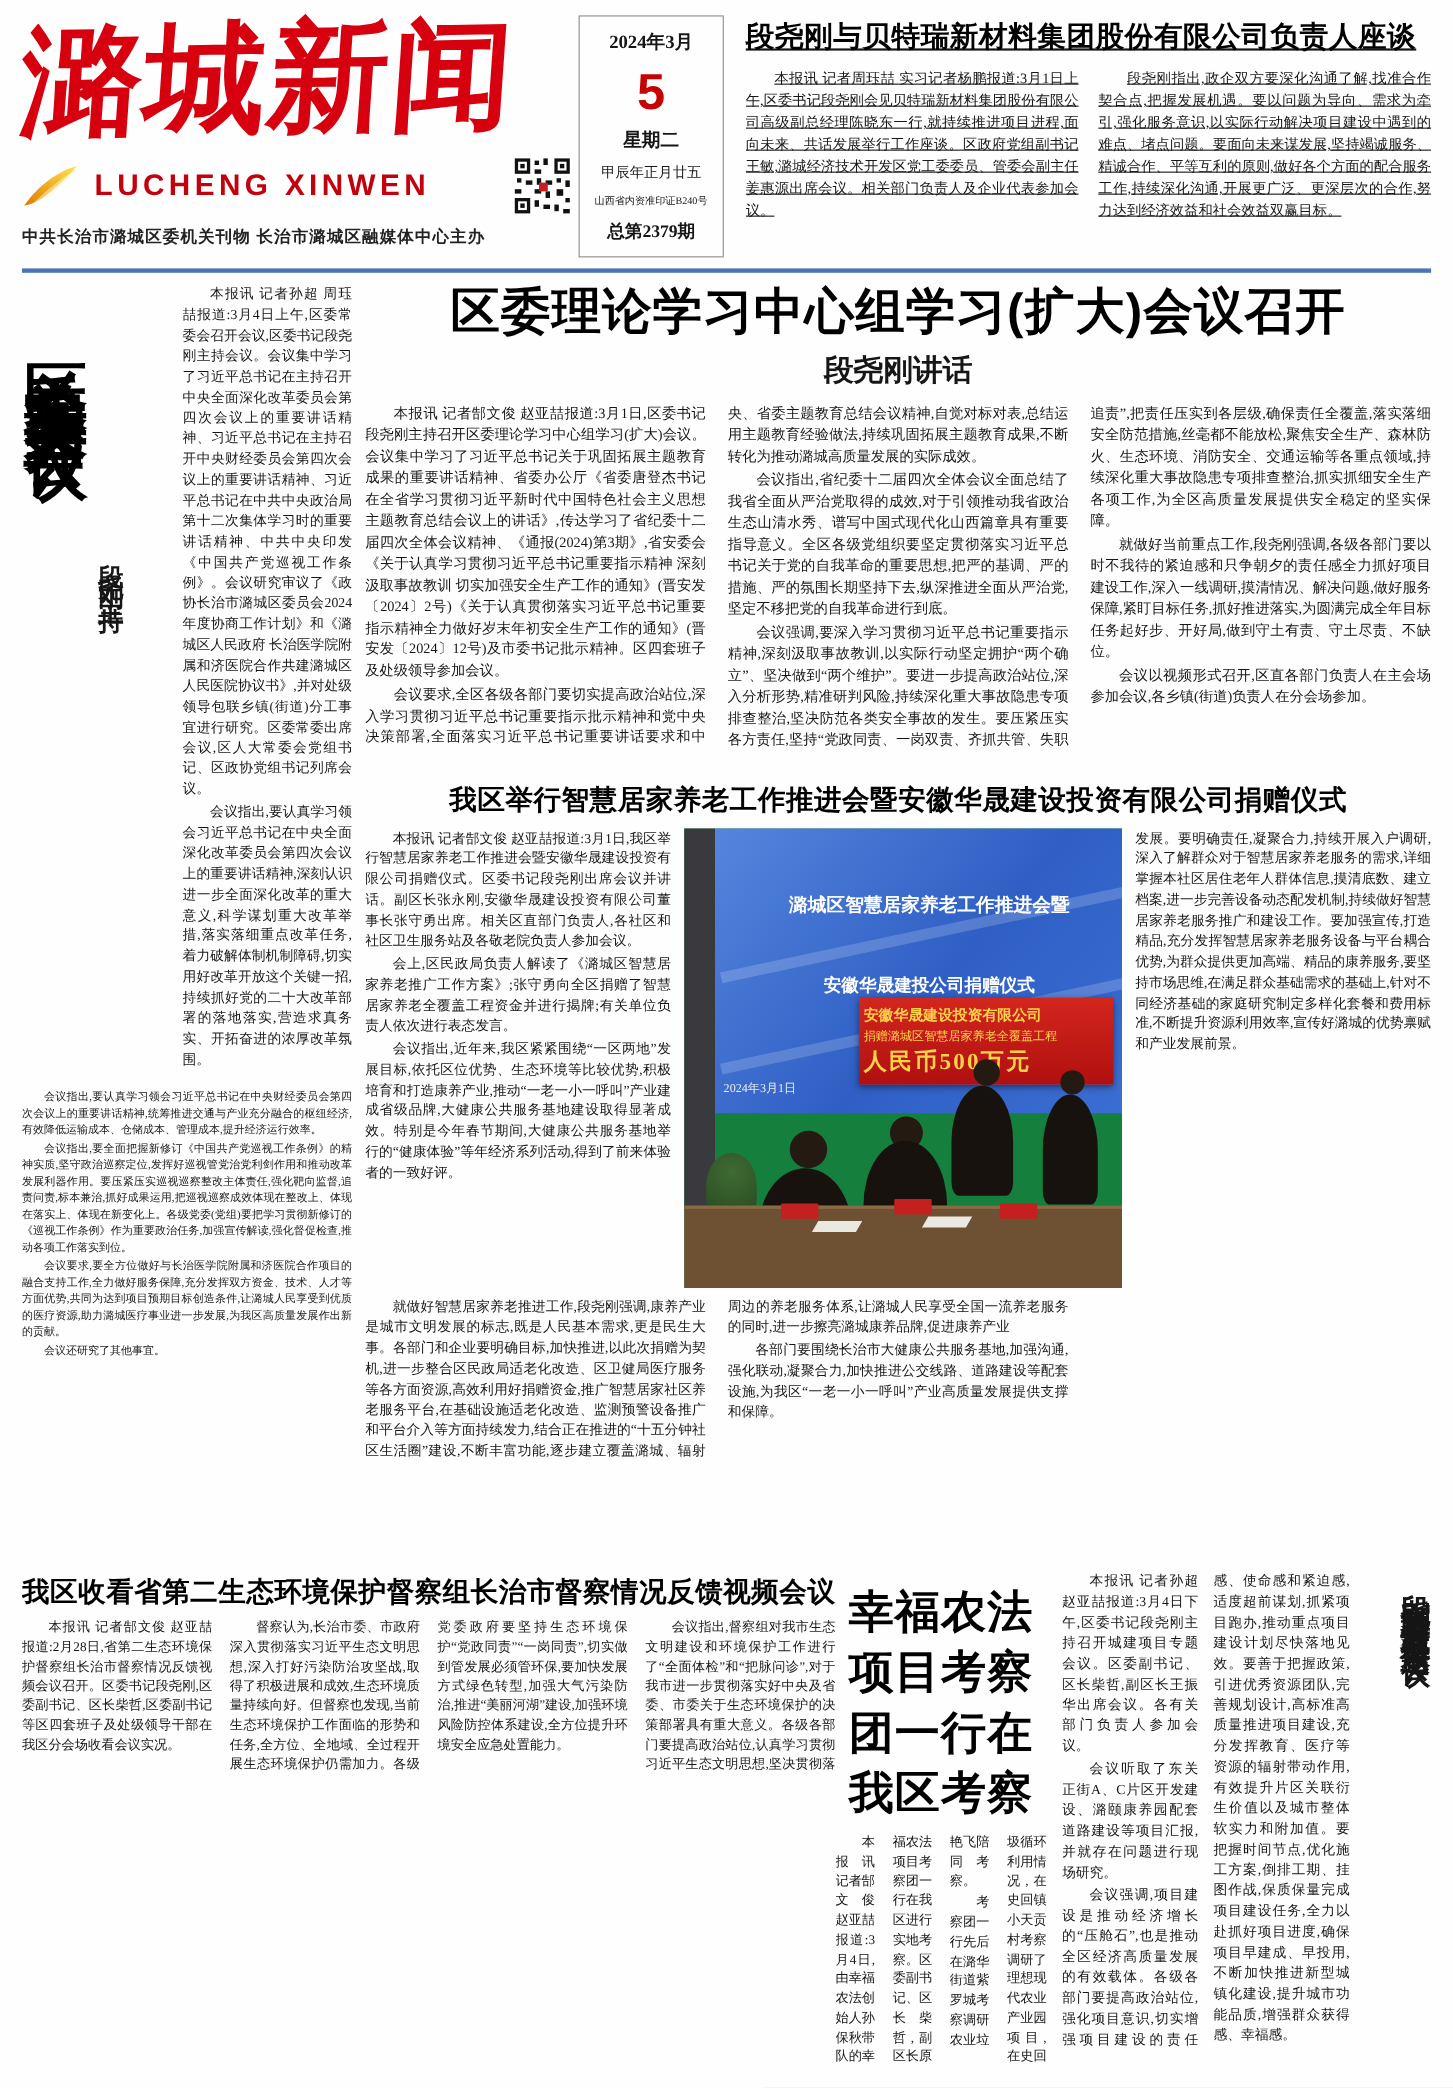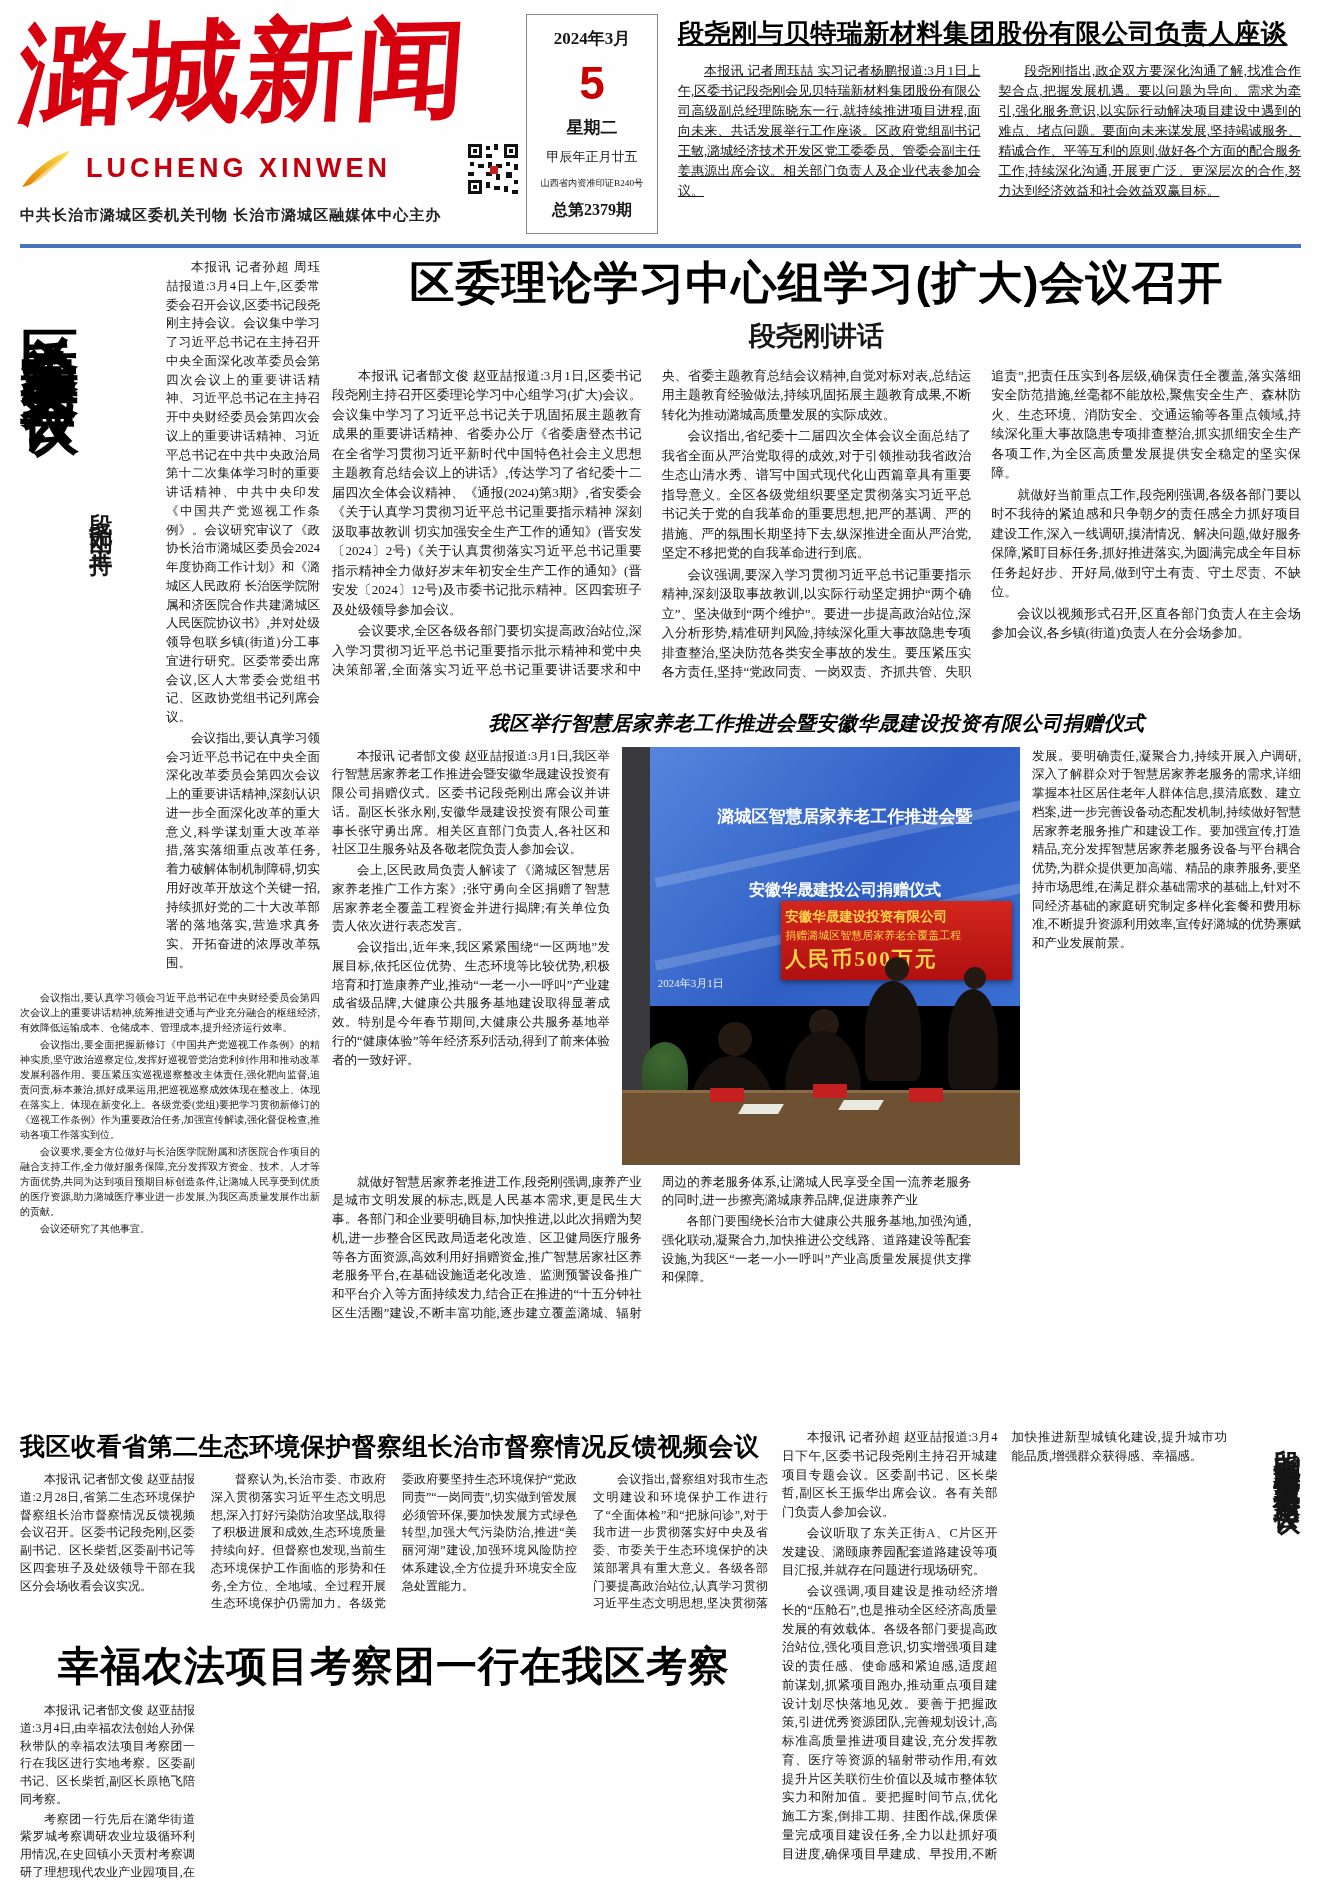--- a/index.html
+++ b/index.html
@@ -46,28 +46,28 @@
       font-family:"Liberation Sans","DejaVu Sans",sans-serif;font-weight:bold;}
   .b-text{flex:1;font-size:12.5px;line-height:1.5;overflow:hidden;}
   .b-bottom{font-size:10px;line-height:1.5;margin-top:6px;overflow:hidden;flex:1;}
   .right-stack{flex:1;display:flex;flex-direction:column;overflow:hidden;}
   
   .c-headline{font-size:45px;text-align:center;letter-spacing:1px;line-height:1.1;}
   .c-sub{font-size:27px;text-align:center;margin:10px 0 12px 0;font-weight:bold;
       font-family:"Liberation Sans","DejaVu Sans",sans-serif;}
   .c-body{height:330px;columns:3;column-gap:20px;column-fill:auto;font-size:13px;line-height:1.5;overflow:hidden;}
   
-  .d-headline{font-size:20px;text-align:center;margin:14px 0 10px 0;letter-spacing:.5px;font-style:italic;}
+  .d-headline{font-size:25px;text-align:center;margin:14px 0 10px 0;letter-spacing:.5px;}
   .d-main{display:flex;gap:12px;height:418px;overflow:hidden;}
   .d-left{flex:0 0 278px;font-size:12.5px;line-height:1.5;overflow:hidden;}
   .d-right{flex:1;font-size:12.5px;line-height:1.5;overflow:hidden;}
   .d-bottom{margin-top:8px;height:150px;columns:3;column-gap:20px;column-fill:auto;
       font-size:12.5px;line-height:1.5;overflow:hidden;}
   
-  .photo{flex:0 0 398px;position:relative;background:#000000;overflow:hidden;}
+  .photo{flex:0 0 398px;position:relative;background:#15803d;overflow:hidden;}
   .ph-screen{position:absolute;left:7%;top:0;right:0;height:62%;
       background:linear-gradient(130deg,#5585dd 0%,#2f5fc4 55%,#3b6ed2 100%);}
   .ph-line{position:absolute;left:0;width:140%;height:10px;background:rgba(255,255,255,.18);
       transform:rotate(-12deg);}
   .ph-t1{position:absolute;left:14%;top:14%;width:84%;color:#fff;font-size:17px;font-weight:bold;
       text-align:center;font-family:"Liberation Sans","DejaVu Sans",sans-serif;text-indent:0;}
   .ph-t2{position:absolute;left:14%;top:32%;width:84%;color:#fff;font-size:16px;font-weight:bold;
       text-align:center;font-family:"Liberation Sans","DejaVu Sans",sans-serif;text-indent:0;}
   .ph-date{position:absolute;left:9%;top:55%;color:#eee;font-size:11px;text-indent:0;}
   .ph-banner{position:absolute;right:2%;top:37%;width:56%;background:linear-gradient(#d3261d,#b01010);
@@ -79,21 +79,21 @@
   .ph-person{position:absolute;background:#17120e;border-radius:50% 50% 12% 12%;}
   .ph-head{position:absolute;background:#241a12;border-radius:50%;}
   .ph-card{position:absolute;background:#c42020;width:34px;height:14px;border-radius:1px;}
   .ph-paper{position:absolute;background:#e9e9e2;width:40px;height:10px;transform:skewX(-30deg);}
   .ph-plant{position:absolute;background:radial-gradient(circle at 50% 30%,#3f6b33,#27471f);
       width:46px;height:60px;border-radius:50% 50% 30% 30%;left:5%;bottom:15%;}
   .ph-speaker{position:absolute;left:16%;top:6%;width:34px;height:52px;background:#101010;border-radius:3px;}
   .ph-wall{position:absolute;left:0;top:0;width:7%;height:83%;background:#3a3a3e;}
   
   .bottom-row{display:flex;margin-top:10px;height:452px;overflow:hidden;}
-  .bottom-left{flex:0 0 748px;display:flex;flex-direction:column;}
+  .bottom-left{flex:0 0 748px;display:flex;flex-direction:row;}
   .e-headline{font-size:25px;letter-spacing:.5px;margin:2px 0 8px 0;white-space:nowrap;}
   .e-body{height:158px;columns:4;column-gap:16px;column-fill:auto;font-size:12px;line-height:1.48;overflow:hidden;}
   .f-headline{font-size:41px;text-align:center;margin:10px 0 8px 0;letter-spacing:1px;}
   .f-body{flex:1;columns:4;column-gap:16px;column-fill:auto;font-size:12px;line-height:1.48;overflow:hidden;}
   .art-g{flex:1;display:flex;padding-left:14px;gap:10px;overflow:hidden;}
   .g-text{flex:1;columns:2;column-gap:14px;column-fill:auto;font-size:12.5px;line-height:1.5;overflow:hidden;}
   .g-vtitle{writing-mode:vertical-rl;font-size:27px;line-height:1.1;letter-spacing:4px;
       font-family:"Liberation Sans","DejaVu Sans",sans-serif;font-weight:bold;flex:0 0 64px;
       height:100%;text-align:start;}
 </style>

